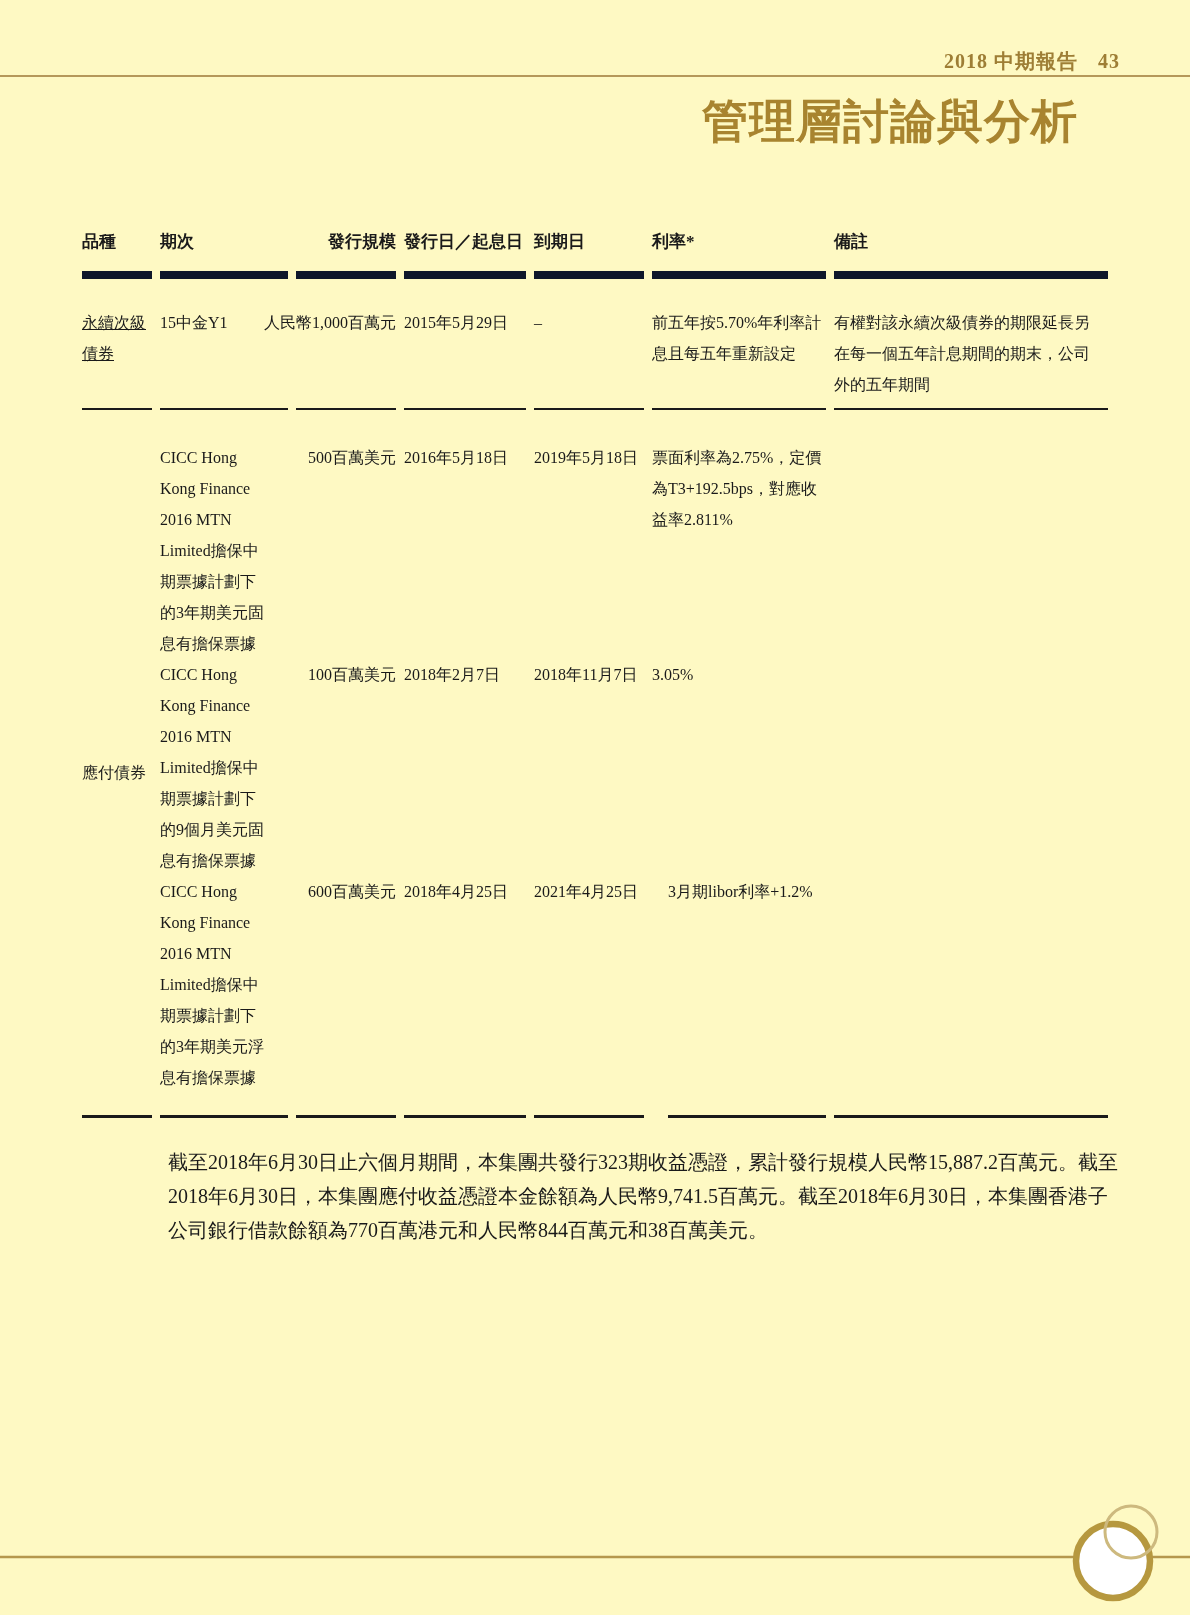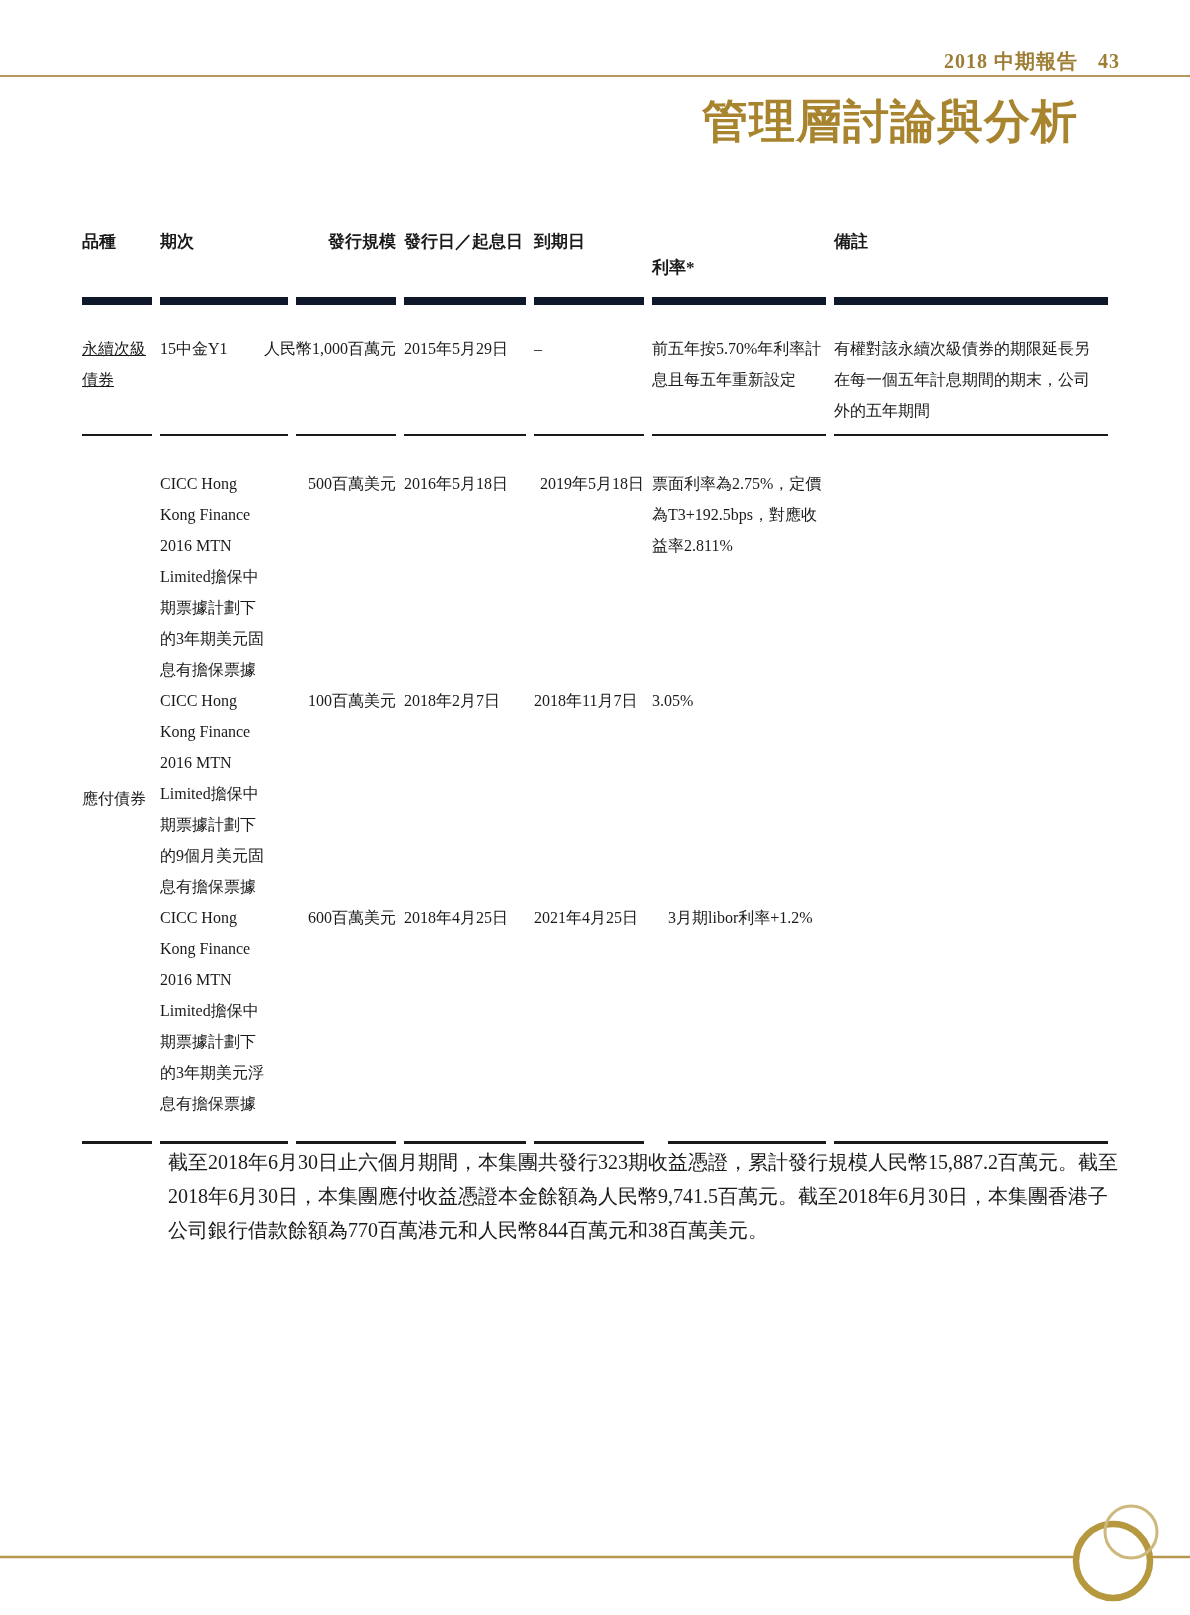--- a/index.html
+++ b/index.html
@@ -1,18 +1,18 @@
 <!DOCTYPE html>
 <html><head>
 <meta charset="utf-8">
 <style>
   html,body { margin:0; padding:0; background:#e8e8e8; }
   .page {
     position:relative; width:1190px; height:1615px; margin:0 auto;
-    background:#ffffff; overflow:hidden;
+    background:#fef9c3; overflow:hidden;
     font-family:"Liberation Serif","DejaVu Serif",serif; color:#1a1a1a;
   }
   
   .report-meta {
     position:absolute; top:48px; right:70px;
     display:flex; align-items:baseline; gap:20px;
     color:#9E7E35; font-weight:bold; font-size:20px; letter-spacing:1px;
   }
   .rule-top { position:absolute; top:75px; left:0; width:1190px; height:2px; background:#B5985A; }
   .page-title {
@@ -66,21 +66,21 @@
       </div>
       <div class="th num" style="grid-area: 1 / 3;">
         <div class="ln"><span>發行規模</span></div>
       </div>
       <div class="th" style="grid-area: 1 / 4;">
         <div class="ln">發行日／起息日</div>
       </div>
       <div class="th" style="grid-area: 1 / 5;">
         <div class="ln">到期日</div>
       </div>
-      <div class="th" style="grid-area: 1 / 6; margin-top: 26px;">
+      <div class="th" style="grid-area: 1 / 6;">
         <div class="ln">利率*</div>
       </div>
       <div class="th" style="grid-area: 1 / 7;">
         <div class="ln">備註</div>
       </div>
       <div class="td r1" style="grid-area: 2 / 1; text-decoration: underline;">
         <div class="ln">永續次級</div>
         <div class="ln">債券</div>
       </div>
       <div class="td r1" style="grid-area: 2 / 2;">
@@ -115,21 +115,21 @@
         <div class="ln">期票據計劃下</div>
         <div class="ln">的3年期美元固</div>
         <div class="ln">息有擔保票據</div>
       </div>
       <div class="td num gtop" style="grid-area: 3 / 3;">
         <div class="ln"><span>500百萬美元</span></div>
       </div>
       <div class="td gtop" style="grid-area: 3 / 4;">
         <div class="ln">2016年5月18日</div>
       </div>
-      <div class="td gtop" style="grid-area: 3 / 5; text-align: right;">
+      <div class="td gtop" style="grid-area: 3 / 5;">
         <div class="ln">2019年5月18日</div>
       </div>
       <div class="td gtop" style="grid-area: 3 / 6;">
         <div class="ln">票面利率為2.75%，定價</div>
         <div class="ln">為T3+192.5bps，對應收</div>
         <div class="ln">益率2.811%</div>
       </div>
       <div class="td gtop" style="grid-area: 3 / 7;"></div>
       <div class="td" style="grid-area: 4 / 2;">
         <div class="ln">CICC Hong</div>

